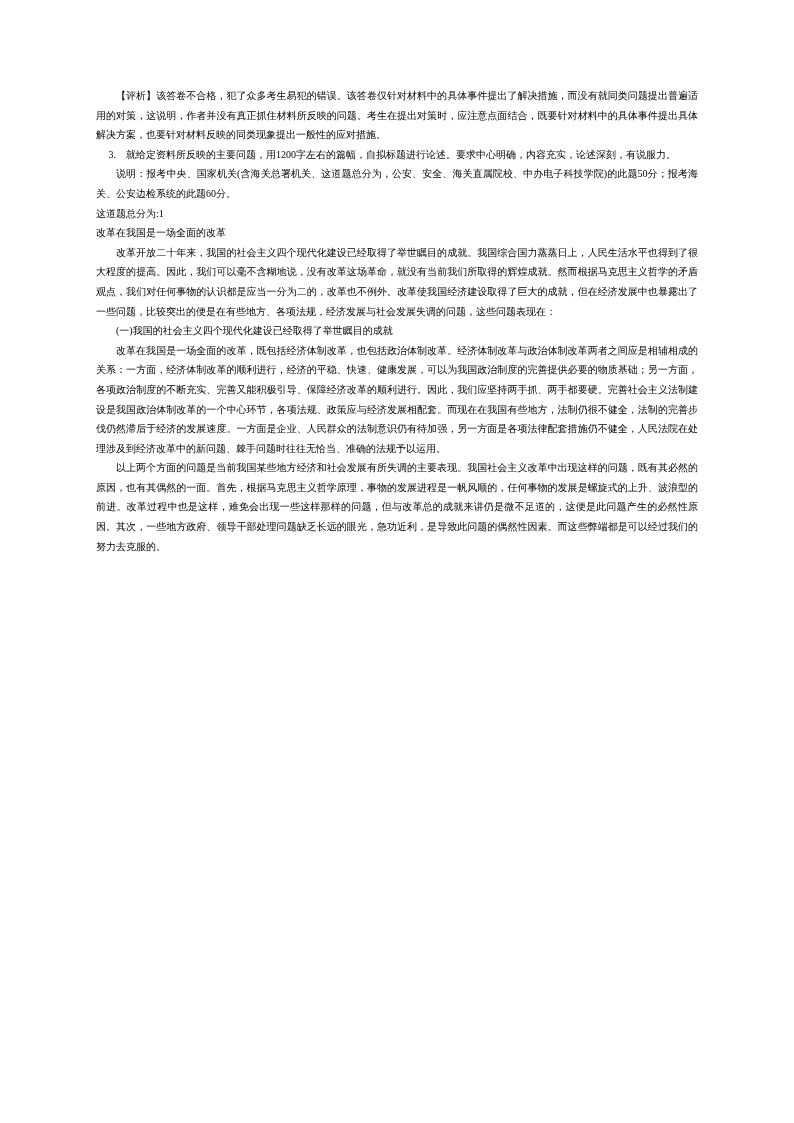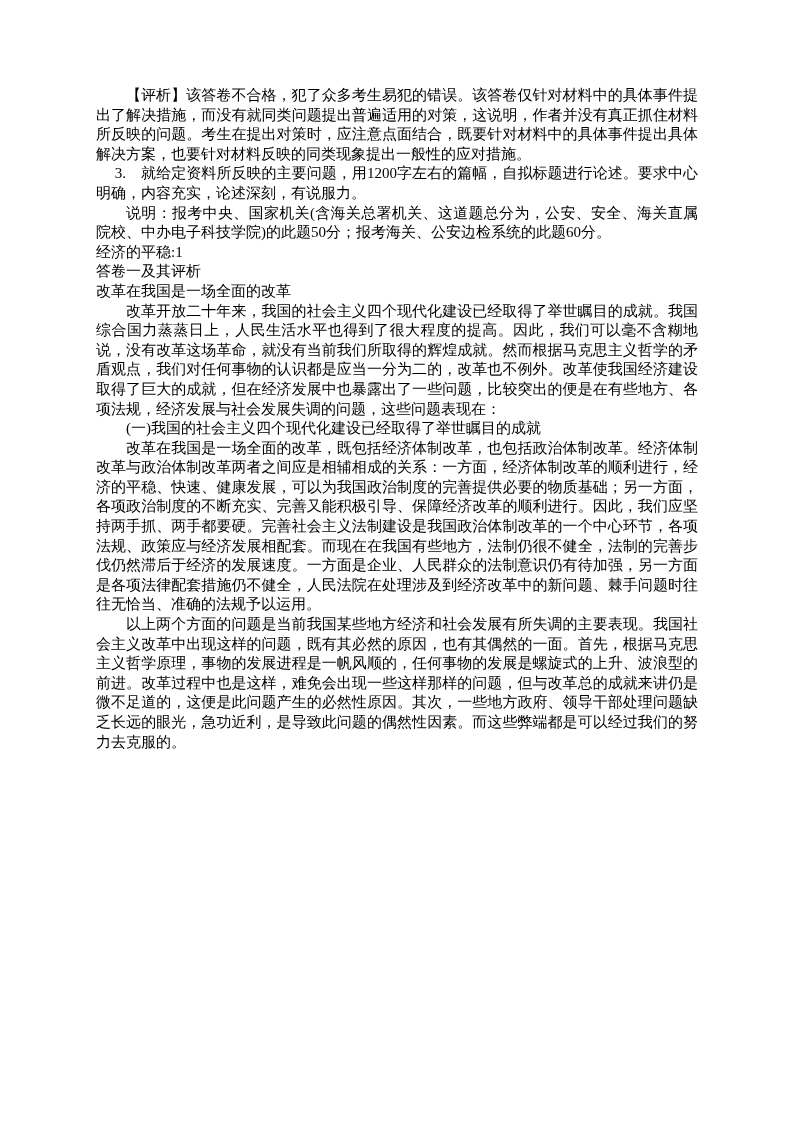--- a/index.html
+++ b/index.html
@@ -9,21 +9,21 @@
   }
   .page {
     position: relative;
     width: 794px;
     height: 1123px;
     margin: 0 auto;
     background: #ffffff;
     box-sizing: border-box;
     padding: 86px 96px 60px 96px;
     font-family: "Liberation Serif", "DejaVu Serif", serif;
-    font-size: 15px;
+    font-size: 10px;
     line-height: 19.6px;
     color: #000000;
     overflow: hidden;
   }
   .page p {
     margin: 0;
     text-align: justify;
     text-justify: inter-ideograph;
     word-break: break-all;
   }
@@ -37,23 +37,22 @@
 <body>
 
 <div class="page">
 
   <p class="indent">【评析】该答卷不合格，犯了众多考生易犯的错误。该答卷仅针对材料中的具体事件提出了解决措施，而没有就同类问题提出普遍适用的对策，这说明，作者并没有真正抓住材料所反映的问题。考生在提出对策时，应注意点面结合，既要针对材料中的具体事件提出具体解决方案，也要针对材料反映的同类现象提出一般性的应对措施。</p>
 
   <p class="indent-q gap-lg">3.　就给定资料所反映的主要问题，用1200字左右的篇幅，自拟标题进行论述。要求中心明确，内容充实，论述深刻，有说服力。</p>
 
   <p class="indent">说明：报考中央、国家机关(含海关总署机关、这道题总分为，公安、安全、海关直属院校、中办电子科技学院)的此题50分；报考海关、公安边检系统的此题60分。</p>
 
-  <p class="gap-md">经济的平稳:1</p>
+  <p class="gap-md">这道题总分为:1</p>
 
-  <p>答卷一及其评析</p>
 
 
   <p class="center">改革在我国是一场全面的改革</p>
 
   <p class="indent">改革开放二十年来，我国的社会主义四个现代化建设已经取得了举世瞩目的成就。我国综合国力蒸蒸日上，人民生活水平也得到了很大程度的提高。因此，我们可以毫不含糊地说，没有改革这场革命，就没有当前我们所取得的辉煌成就。然而根据马克思主义哲学的矛盾观点，我们对任何事物的认识都是应当一分为二的，改革也不例外。改革使我国经济建设取得了巨大的成就，但在经济发展中也暴露出了一些问题，比较突出的便是在有些地方、各项法规，经济发展与社会发展失调的问题，这些问题表现在：</p>
 
   <p class="indent">(一)我国的社会主义四个现代化建设已经取得了举世瞩目的成就</p>
 
 
 

